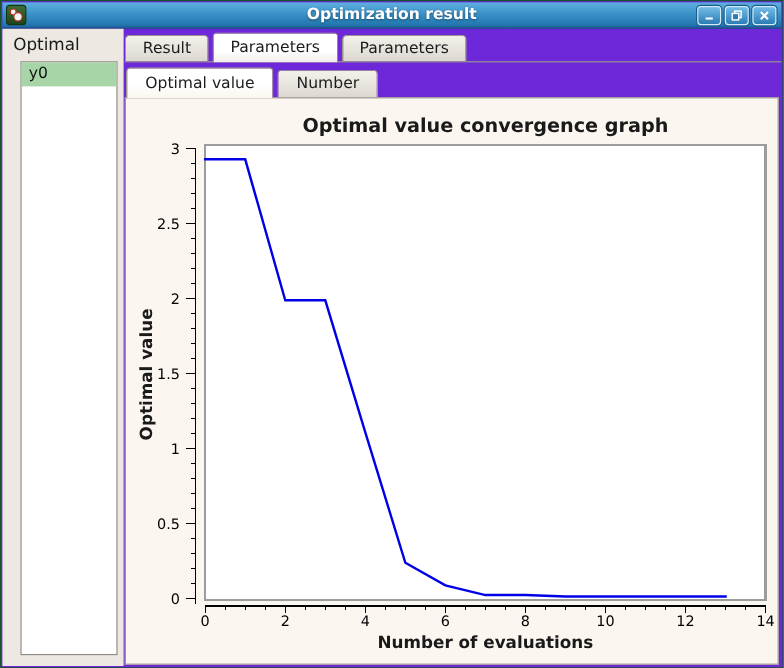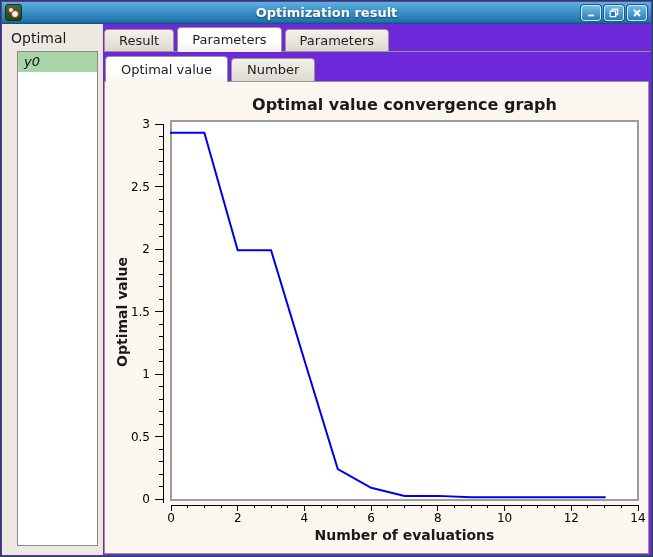--- a/index.html
+++ b/index.html
@@ -92,21 +92,21 @@
         <svg width="10" height="10" viewBox="0 0 10 10">
           <path d="M2 2l6 6M8 2l-6 6" stroke="#ffffff" stroke-width="1.8" fill="none"></path>
         </svg>
       </div>
     </div>
   </div>
 
   <div class="left-panel">
     <div class="panel-header">Optimal</div>
     <div class="listbox">
-      <div class="list-item selected" style="background: rgb(167, 213, 167); font-style: italic;">y0</div>
+      <div class="list-item selected" style="background: rgb(167, 213, 167);">y0</div>
     </div>
   </div>
 
   <div class="notebook">
     <div class="main-tabbar">
       <div class="tab">Result</div>
       <div class="tab active">Parameters</div>
       <div class="tab">Parameters</div>
     </div>
     <div class="sub-tabbar">

